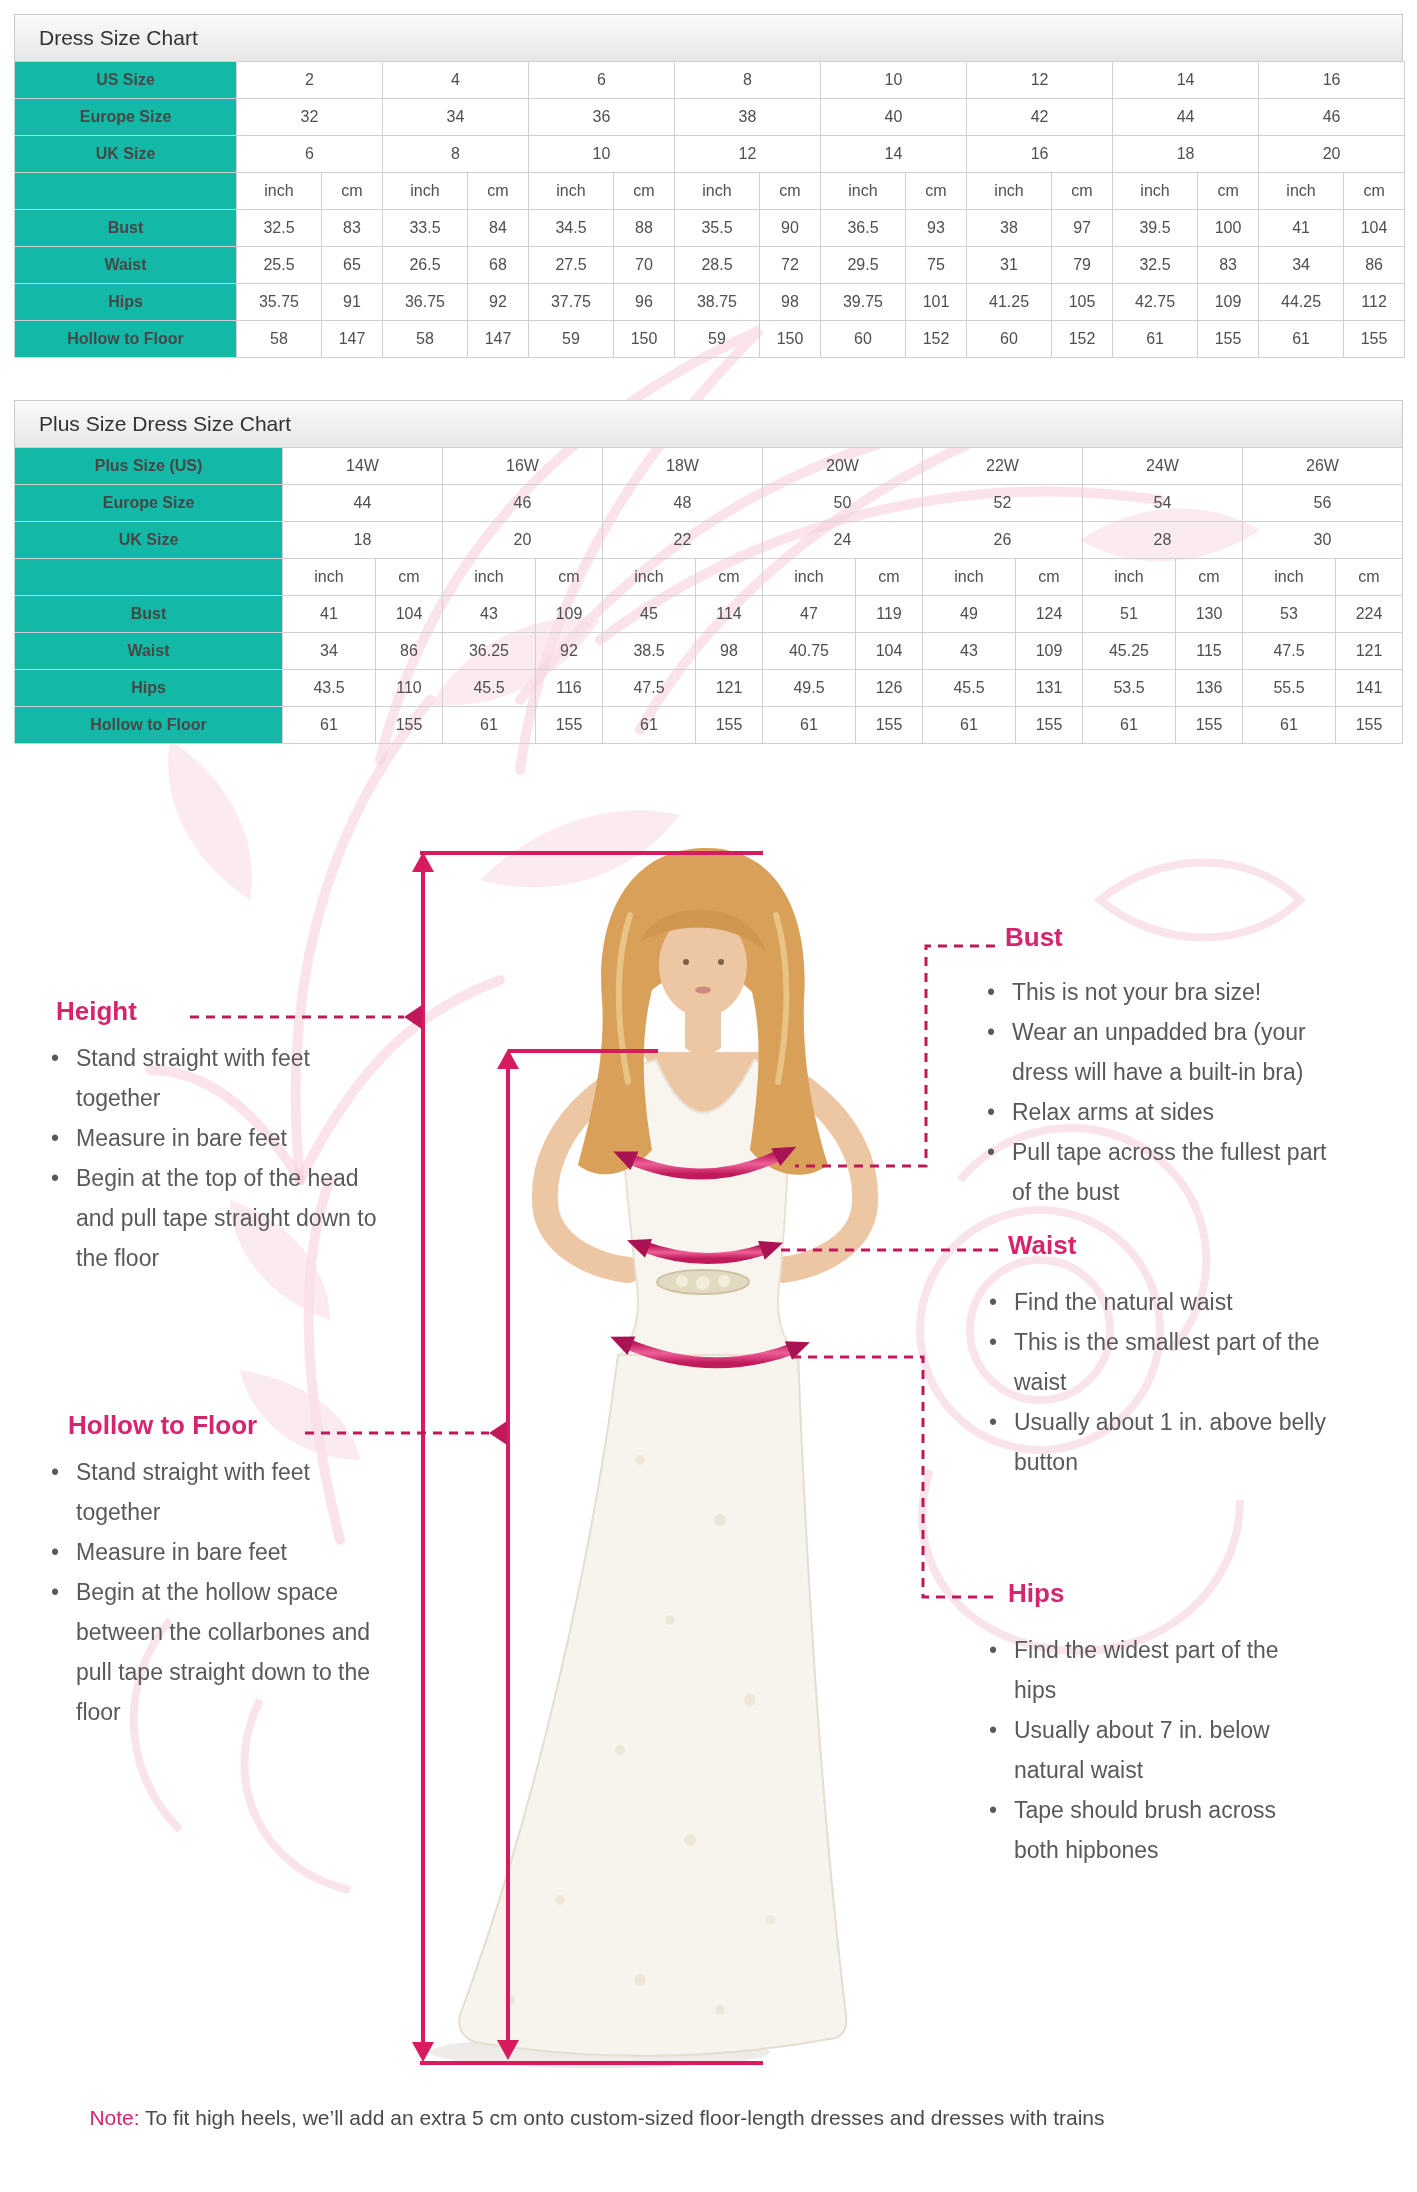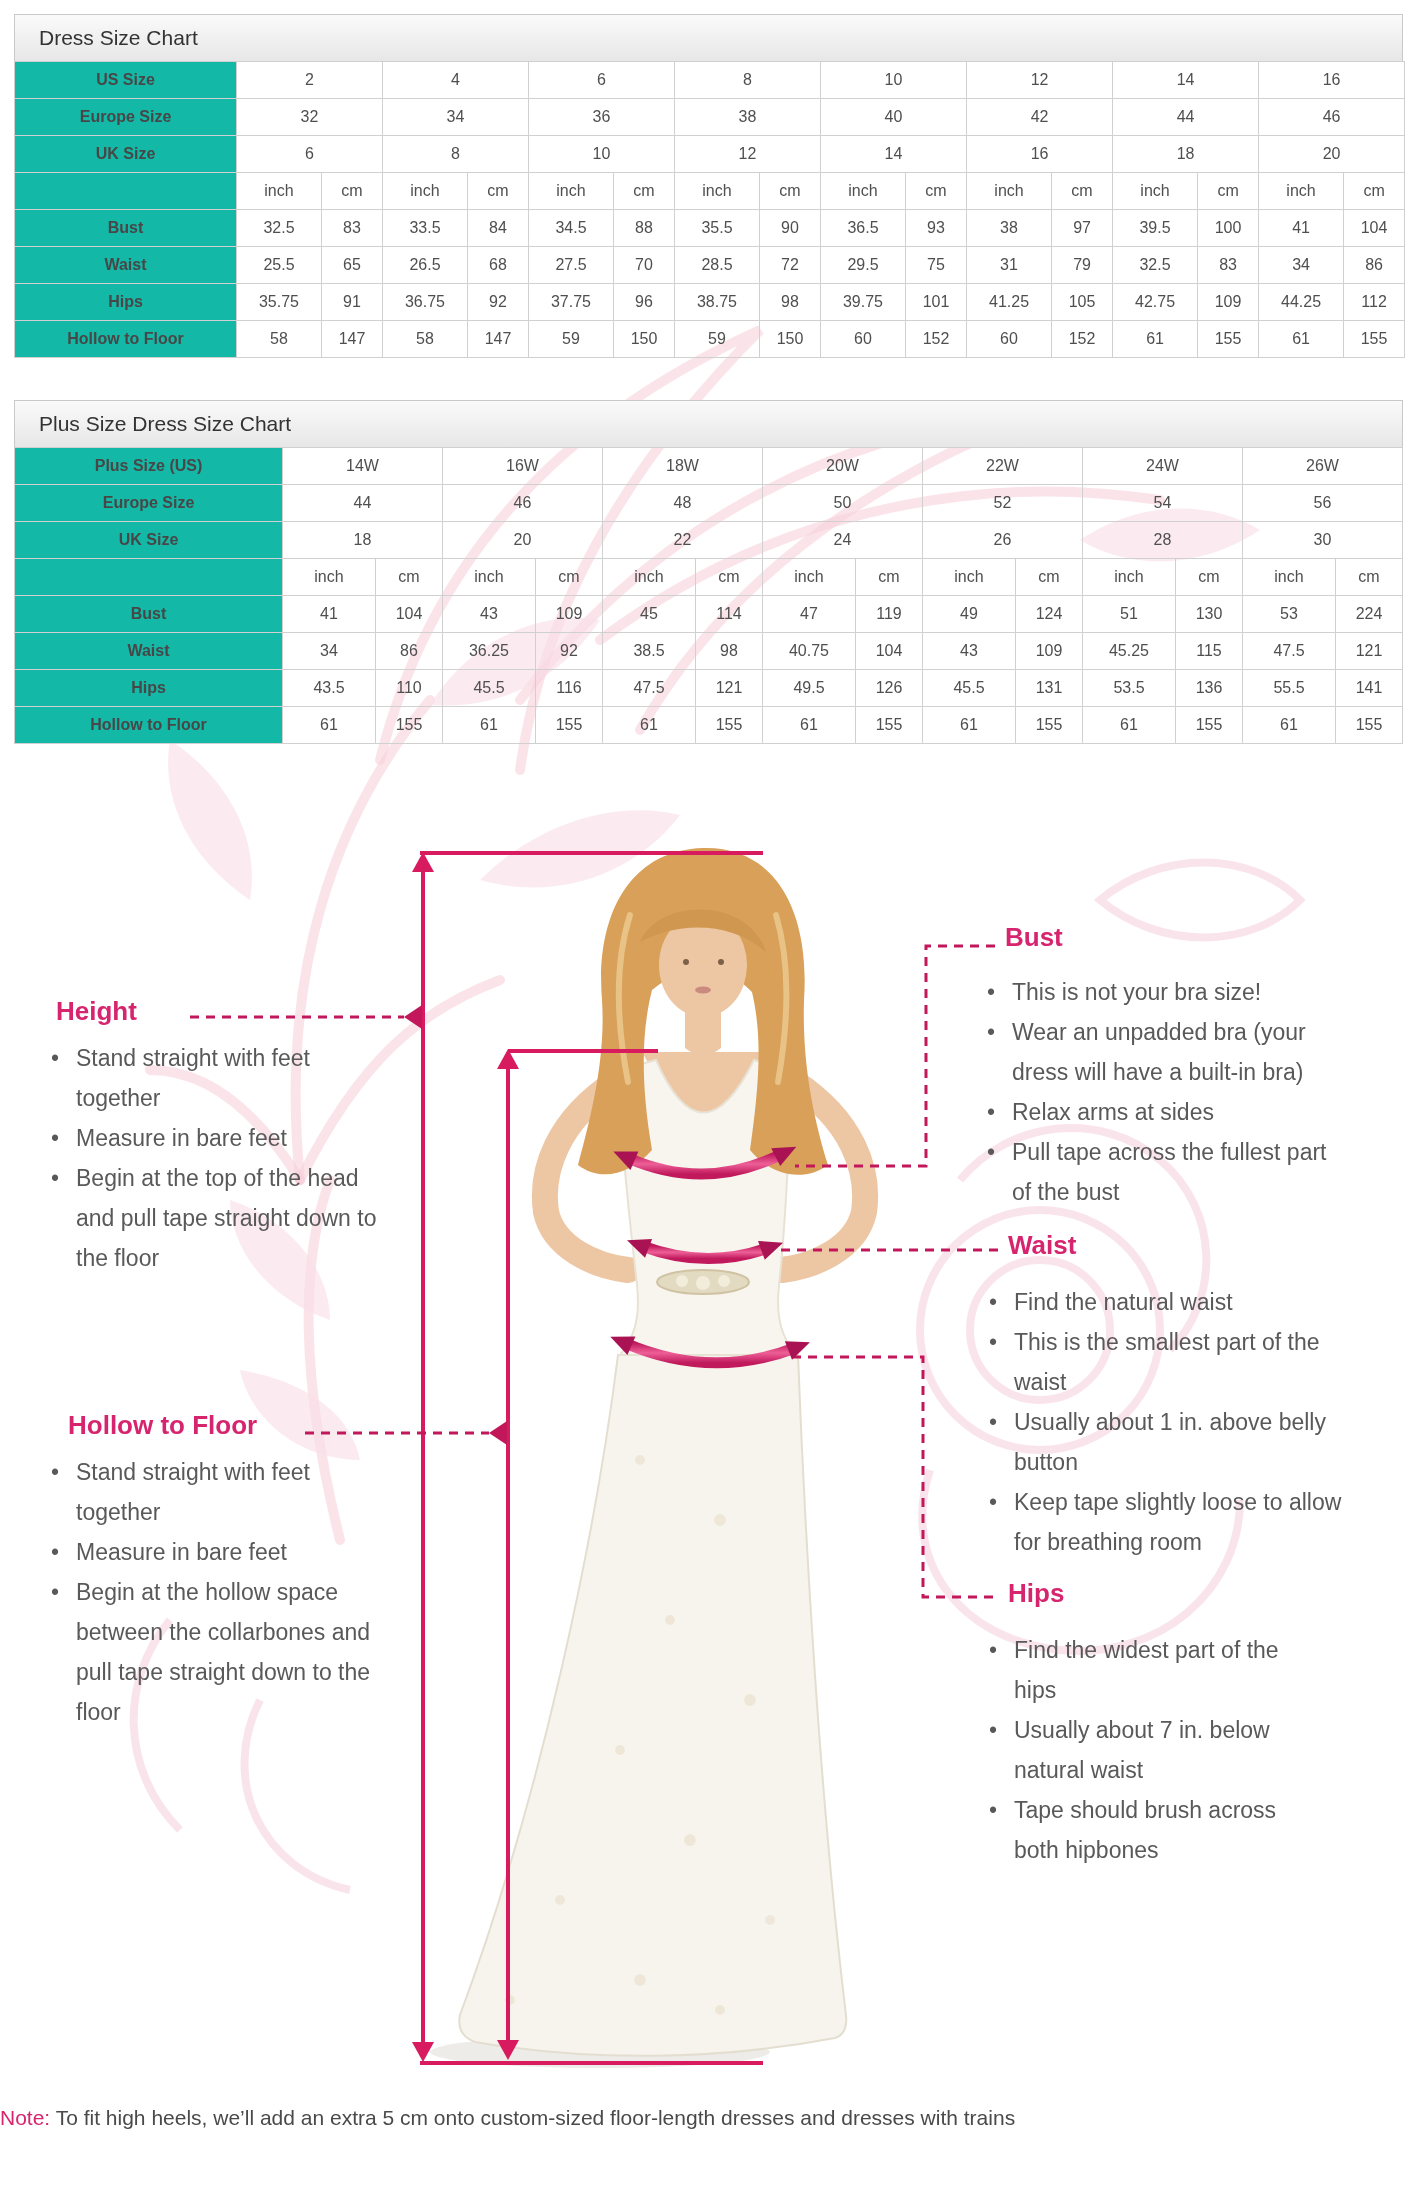--- a/index.html
+++ b/index.html
@@ -13,21 +13,21 @@
   table.size-table{border-collapse:collapse;width:1389px;table-layout:fixed;background:transparent;}
   table.size-table td{border:1px solid #d0d0d0;height:36px;text-align:center;font-size:16px;color:#4f4f4f;
                       padding:0;overflow:hidden;}
   table.size-table td.lbl{background:#14b8a6;color:#474747;font-weight:bold;}
   .model-wrap{position:absolute;left:390px;top:820px;z-index:1;}
   .overlay{position:absolute;left:0;top:0;z-index:2;pointer-events:none;}
   .m-title{position:absolute;z-index:3;font-size:26px;font-weight:bold;color:#d6246e;white-space:nowrap;}
   ul.mlist{position:absolute;z-index:3;list-style:none;margin:0;padding:0;}
   ul.mlist li{position:relative;padding-left:34px;font-size:23px;line-height:40px;color:#595959;}
   ul.mlist li::before{content:"\2022";position:absolute;left:9px;color:#595959;}
-  .note{position:absolute;left:0;top:2106px;width:1194px;text-align:left;z-index:3;
+  .note{position:absolute;left:0;top:2106px;width:1194px;text-align:center;z-index:3;
         font-size:21px;color:#4a4a4a;}
   .note .nlab{color:#d6246e;}
 </style>
 </head>
 <body>
 
 <div class="page">
 
   <svg class="wm" width="1417" height="2192" viewBox="0 0 1417 2192">
     <g fill="none" stroke="#f5cdd9" stroke-opacity="0.55" stroke-width="10" stroke-linecap="round">
@@ -472,21 +472,20 @@
       <li>Wear an unpadded bra (your dress will have a built-in bra)</li>
       <li>Relax arms at sides</li>
       <li>Pull tape across the fullest part of the bust</li>
     </ul>
 
   <div class="m-title" style="left:1008px;top:1230px;">Waist</div>
   <ul class="mlist" style="left:980px;top:1282px;width:372px;">
       <li>Find the natural waist</li>
       <li>This is the smallest part of the waist</li>
       <li>Usually about 1 in. above belly button</li>
-      <li>Keep tape slightly loose to allow for breathing room</li>
     </ul>
 
   <div class="m-title" style="left:1008px;top:1578px;">Hips</div>
   <ul class="mlist" style="left:980px;top:1630px;width:345px;">
       <li>Find the widest part of the hips</li>
       <li>Usually about 7 in. below natural waist</li>
       <li>Tape should brush across both hipbones</li>
     </ul>
 
   <div class="note">

